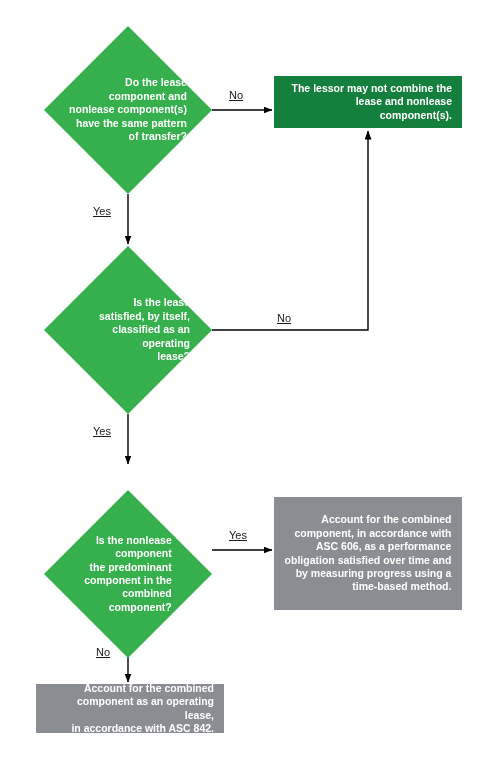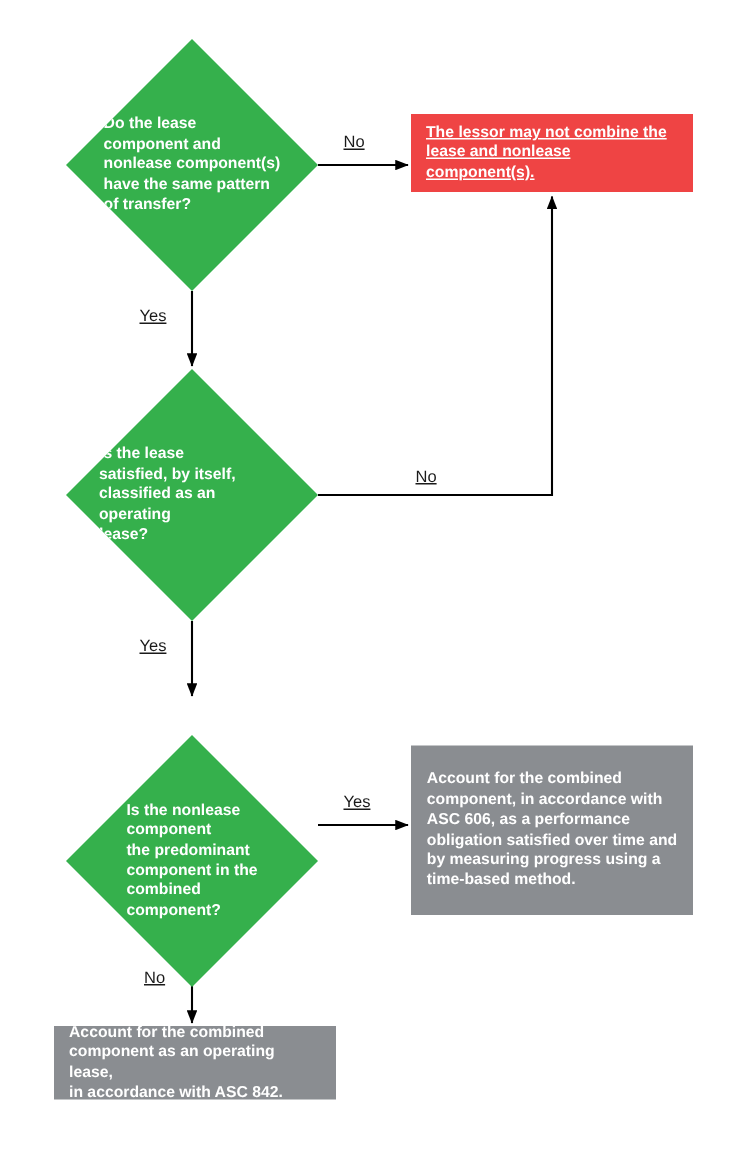--- a/index.html
+++ b/index.html
@@ -19,21 +19,21 @@
     inset: 0;
     width: 493px;
     height: 771px;
   }
   .node {
     position: absolute;
     box-sizing: border-box;
     display: flex;
     align-items: center;
     justify-content: center;
-    text-align: left;
+    text-align: right;
     color: #ffffff;
     font-weight: bold;
     line-height: 1.28;
     white-space: pre-line;
   }
   .decision {
     width: 168px;
     height: 168px;
     clip-path: polygon(50% 0%, 100% 50%, 50% 100%, 0% 50%);
     background: var(--green, #35b04c);
@@ -104,21 +104,21 @@
 classified as an operating
 lease?</div>
 
 <div class="node decision" id="decision-3" style="background: rgb(53, 176, 76); color: rgb(255, 255, 255);">Is the nonlease
 component
 the predominant
 component in the
 combined
 component?</div>
 
-<div class="node process" id="process-no-combine" style="background: #ef4444; color: rgb(255, 255, 255); text-decoration: underline;">The lessor may not combine the
+<div class="node process" id="process-no-combine" style="background: #15803d; color: rgb(255, 255, 255);">The lessor may not combine the
 lease and nonlease component(s).</div>
 
 <div class="node process" id="process-asc-606" style="background: rgb(138, 141, 145); color: rgb(255, 255, 255);">Account for the combined
 component, in accordance with
 ASC 606, as a performance
 obligation satisfied over time and
 by measuring progress using a
 time-based method.</div>
 
 <div class="node process" id="process-asc-842" style="background: rgb(138, 141, 145); color: rgb(255, 255, 255);">Account for the combined

